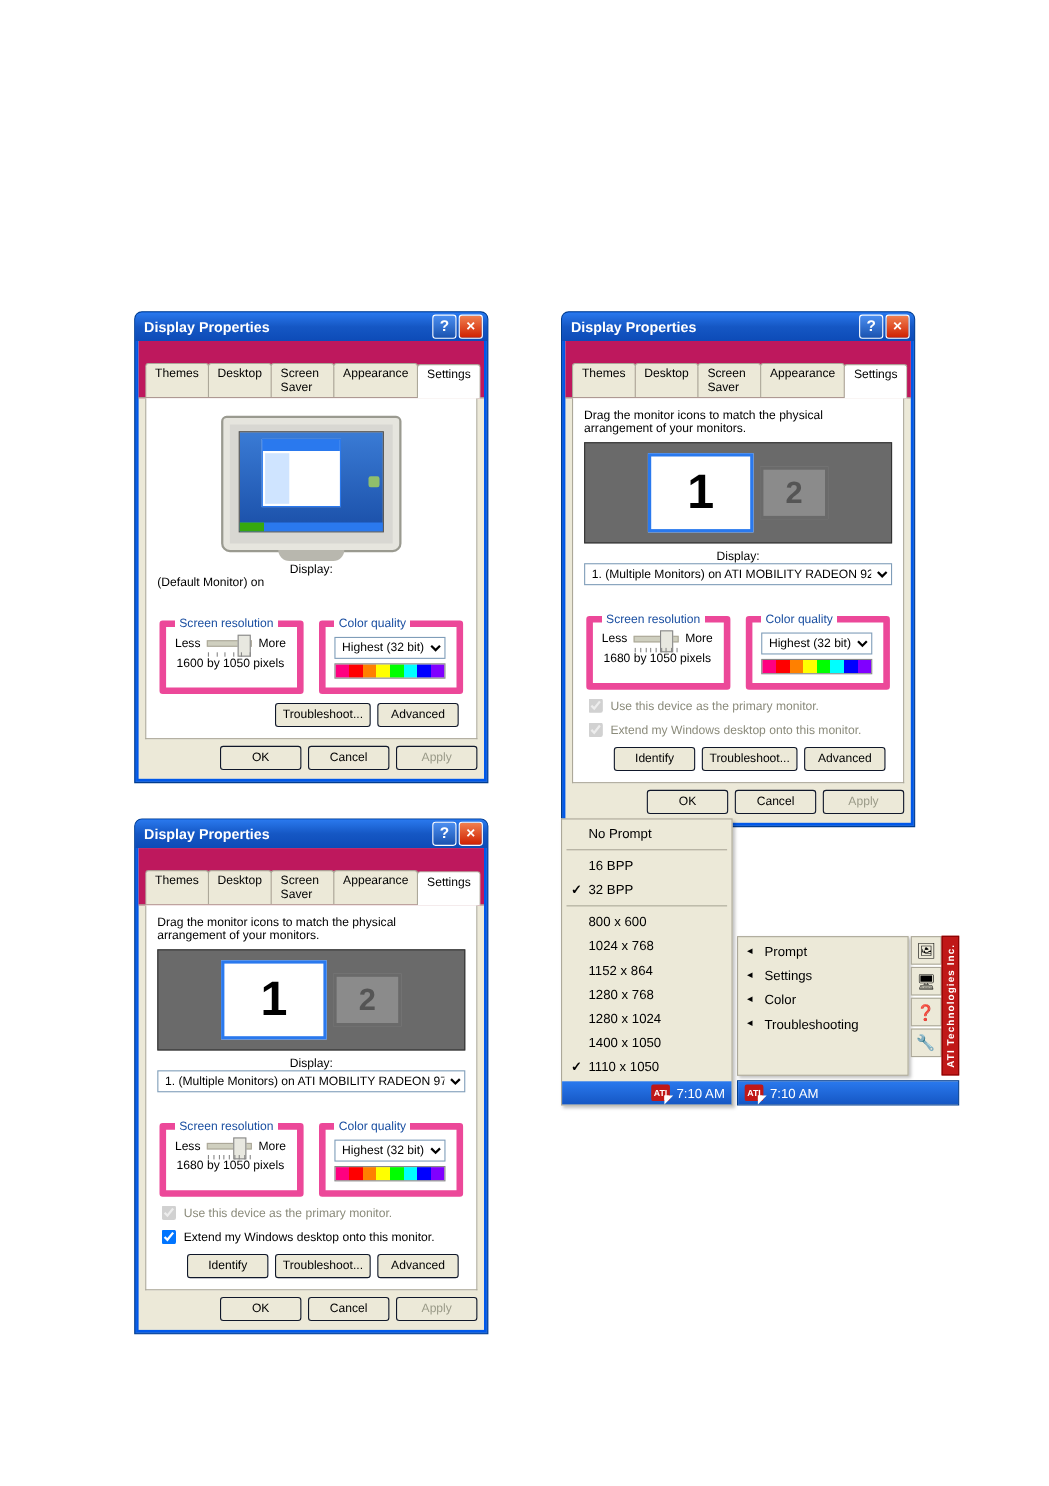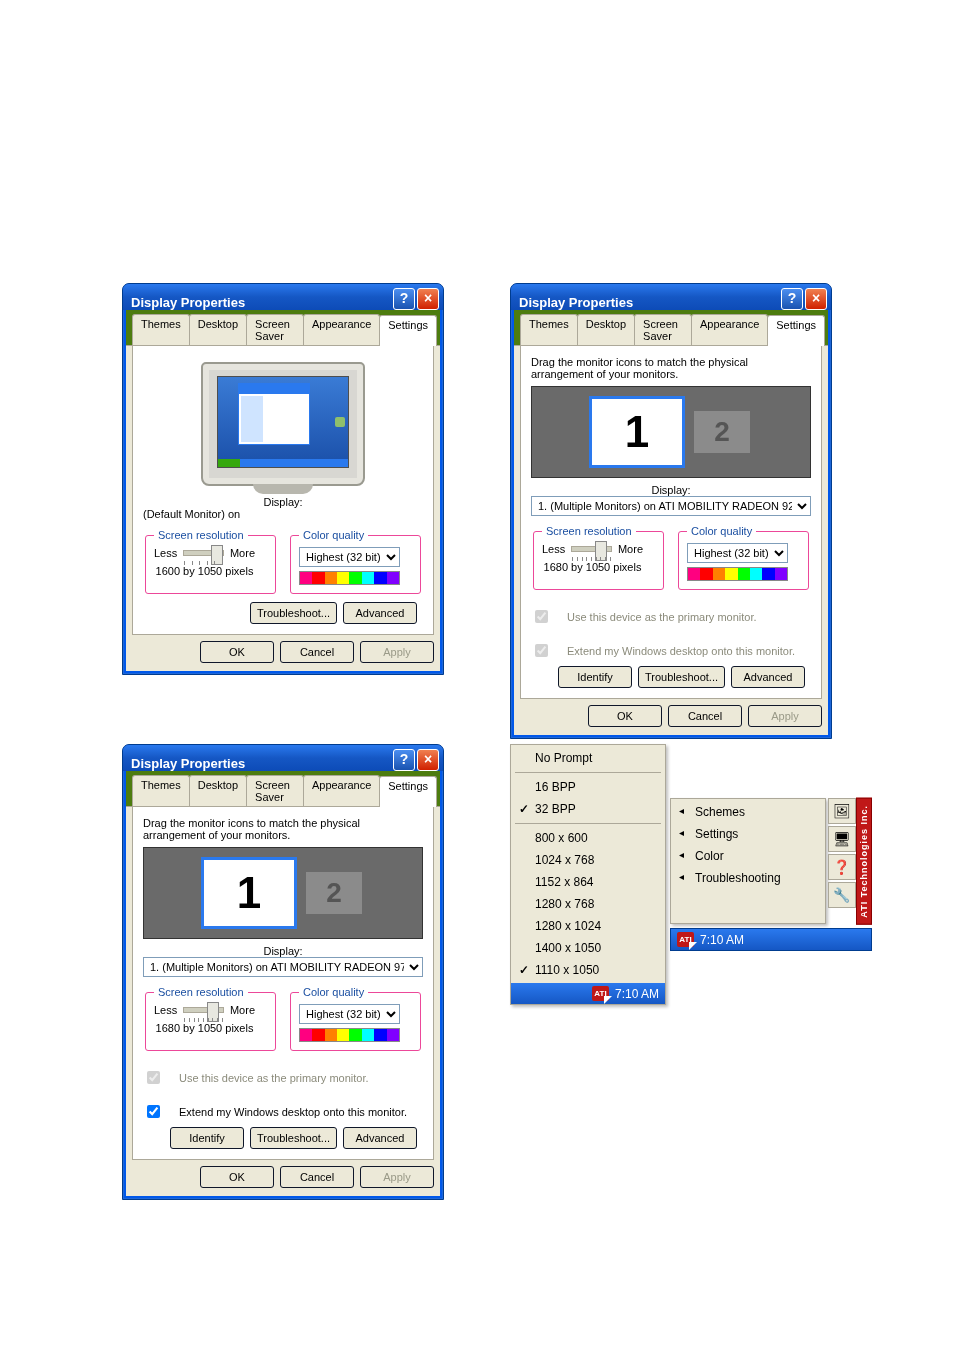--- a/index.html
+++ b/index.html
@@ -22,21 +22,21 @@
     border: 1px solid #003c8f;
     background: #0058ea;
     border-radius: 7px 7px 0 0;
     box-shadow: 0 0 0 1px #1f67d8 inset;
   }
   .xp-titlebar {
     height: 26px;
     background: linear-gradient(#2a79ee, #1557c4 50%, #0d4bb7);
     border-radius: 6px 6px 0 0;
     display: flex;
-    align-items: flex-end;
+    align-items: center;
     padding: 0 4px 0 8px;
     color: #fff;
     font-weight: bold;
     font-size: 13px;
   }
   .xp-titlebar .title-text { flex: 1; }
   .xp-titlebtns { display: flex; gap: 2px; }
   .xp-tb-btn {
     width: 20px; height: 20px;
     border: 1px solid #fff;
@@ -52,23 +52,23 @@
   .xp-tb-btn.close { background: linear-gradient(#f08050,#d02000); }
   .xp-body {
     margin: 0 3px 3px 3px;
     background: #ece9d8;
     padding-bottom: 8px;
   }
 
   
   .tabrow {
     display: flex;
-    padding: 4px 4px 0 6px;
+    padding: 20px 4px 0 6px;
     border-bottom: 1px solid #aca899;
-    background: #4d7c0f;
+    background: #be185d;
   }
   .tab {
     padding: 3px 8px;
     border: 1px solid #aca899;
     border-bottom: none;
     background: #ece9d8;
     margin-right: -1px;
     border-radius: 3px 3px 0 0;
     cursor: pointer;
     font-size: 11px;
@@ -143,24 +143,24 @@
 
   .field-label { margin-top:6px;text-align:center; }
   .xp-select {
     width:100%;
     font-family:inherit; font-size:11px;
     border:1px solid #7f9db9; height:20px; padding:0 2px;
     background:#fff;
   }
 
   fieldset.xp {
-    border:1px solid #ec4899;
+    border:6px solid #ec4899;
     border-radius:3px;
-    margin:9px 2px 2px 2px;
-    padding:6px 20px 8px 8px;
+    margin:25px 2px 2px 2px;
+    padding:6px 10px 8px 8px;
   }
   fieldset.xp legend { color:#1b4fa1; padding:0 4px; }
 
   .two-col { display:flex; gap:10px; }
   .two-col > * { flex:1; }
 
   .slider-row { display:flex; justify-content:space-between; align-items:center; }
   .slider {
     flex:1; margin:0 6px; height:4px; background:#cfcfbf; position:relative; border:1px solid #aca899;
   }
@@ -180,39 +180,39 @@
       #ff0000 12.5% 25%,
       #ff8000 25% 37.5%,
       #ffff00 37.5% 50%,
       #00ff00 50% 62.5%,
       #00ffff 62.5% 75%,
       #0000ff 75% 87.5%,
       #8000ff 87.5% 100%);
     border:1px solid #888;
   }
 
-  .xp-checkbox { display:flex; align-items:center; gap:16px; margin-top:15px; }
+  .xp-checkbox { display:flex; align-items:center; gap:4px; margin-top:3px; }
   .xp-checkbox input { width:13px; height:13px; }
   .xp-checkbox.disabled { color:#8b8b7b; }
 
   .btn-row { display:flex; justify-content:flex-end; gap:6px; padding:6px 6px 0 6px; }
   .xp-btn {
     min-width:74px; height:22px;
     background:#ece9d8;
     border:1px solid #0f172a; border-radius:3px;
     font-family:inherit; font-size:11px;
     cursor:pointer;
   }
   .xp-btn:disabled{ color:#9a9a88; }
 
   
   .ati-block{
     position:absolute;
     display:flex;
-    align-items:center;
+    align-items:flex-end;
   }
   .menu-col{
     background:#ece9d8;
     border:1px solid #aca899;
     box-shadow:2px 2px 3px rgba(0,0,0,.25);
     padding:2px;
     font-size:12px;
   }
   .menu-col .mi{
     padding:4px 22px 4px 22px;
@@ -540,21 +540,21 @@
       <div class="mi checked">1110 x 1050</div>
       <div class="tray">
         <div class="ati-chip">ATI</div>
         <span>7:10 AM</span>
       </div>
     </div>
 
     <div class="side-col">
       <div style="display:flex; align-items:stretch;">
         <div class="menu-col">
-          <div class="mi arrow">Schemes</div>
+          <div class="mi arrow">Prompt</div>
           <div class="mi arrow">Settings</div>
           <div class="mi arrow">Color</div>
           <div class="mi arrow">Troubleshooting</div>
         </div>
         <div style="display:flex; flex-direction:column; gap:2px; margin-left:2px;">
           <div class="ico-box">🖼</div>
           <div class="ico-box">🖥</div>
           <div class="ico-box">❓</div>
           <div class="ico-box">🔧</div>
         </div>

